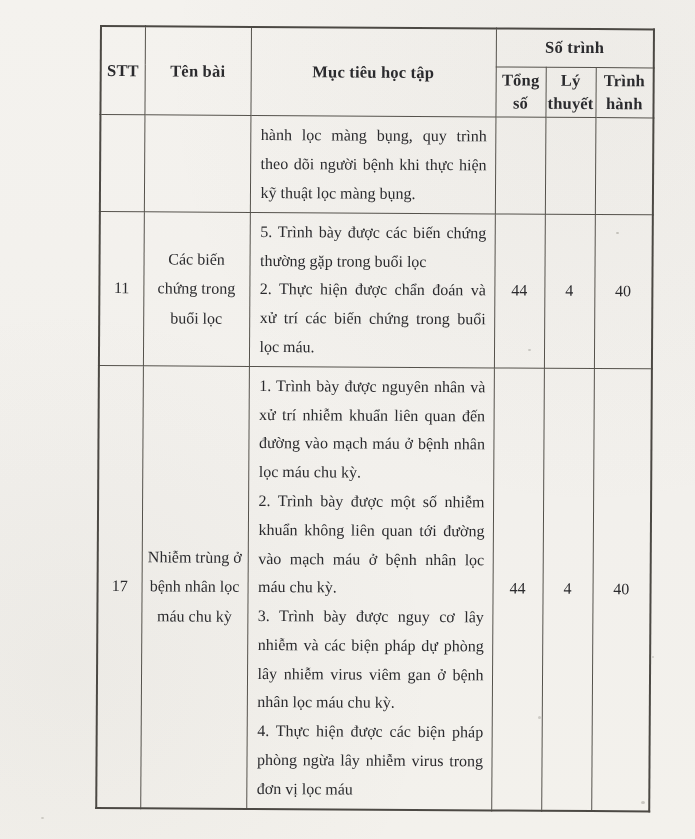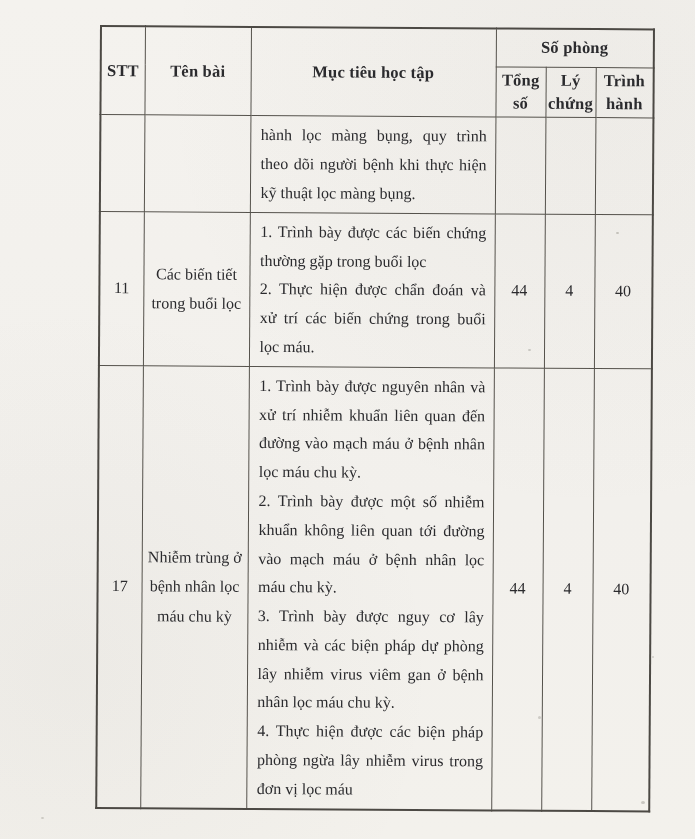--- a/index.html
+++ b/index.html
@@ -96,44 +96,44 @@
       <col style="width:245px">
       <col style="width:50px">
       <col style="width:50px">
       <col style="width:58px">
     </colgroup>
     <thead>
       <tr class="hrow-a">
         <th rowspan="2">STT</th>
         <th rowspan="2">Tên bài</th>
         <th rowspan="2">Mục tiêu học tập</th>
-        <th colspan="3">Số phòng</th>
+        <th colspan="3">Số trình</th>
       </tr>
       <tr class="hrow-b">
         <th class="sub">Tổng số</th>
-        <th class="sub">Lý chứng</th>
+        <th class="sub">Lý thuyết</th>
         <th class="sub">Trình hành</th>
       </tr>
     </thead>
     <tbody>
       <tr class="row-cont">
         <td class="cell-stt"></td>
         <td class="cell-tenbai"></td>
         <td class="cell-muctieu">
           <p class="objective">hành lọc màng bụng, quy trình theo dõi người bệnh khi thực hiện kỹ thuật lọc màng bụng.</p>
         </td>
         <td class="cell-num"></td>
         <td class="cell-num"></td>
         <td class="cell-num"></td>
       </tr>
       <tr class="row-16">
         <td class="cell-stt">11</td>
-        <td class="cell-tenbai">Các biến tiết trong buổi lọc</td>
+        <td class="cell-tenbai">Các biến chứng trong buổi lọc</td>
         <td class="cell-muctieu">
-          <p class="objective">1. Trình bày được các biến chứng thường gặp trong buổi lọc</p>
+          <p class="objective">5. Trình bày được các biến chứng thường gặp trong buổi lọc</p>
           <p class="objective">2. Thực hiện được chẩn đoán và xử trí các biến chứng trong buổi lọc máu.</p>
         </td>
         <td class="cell-num">44</td>
         <td class="cell-num">4</td>
         <td class="cell-num">40</td>
       </tr>
       <tr class="row-17">
         <td class="cell-stt">17</td>
         <td class="cell-tenbai">Nhiễm trùng ở bệnh nhân lọc máu chu kỳ</td>
         <td class="cell-muctieu">

